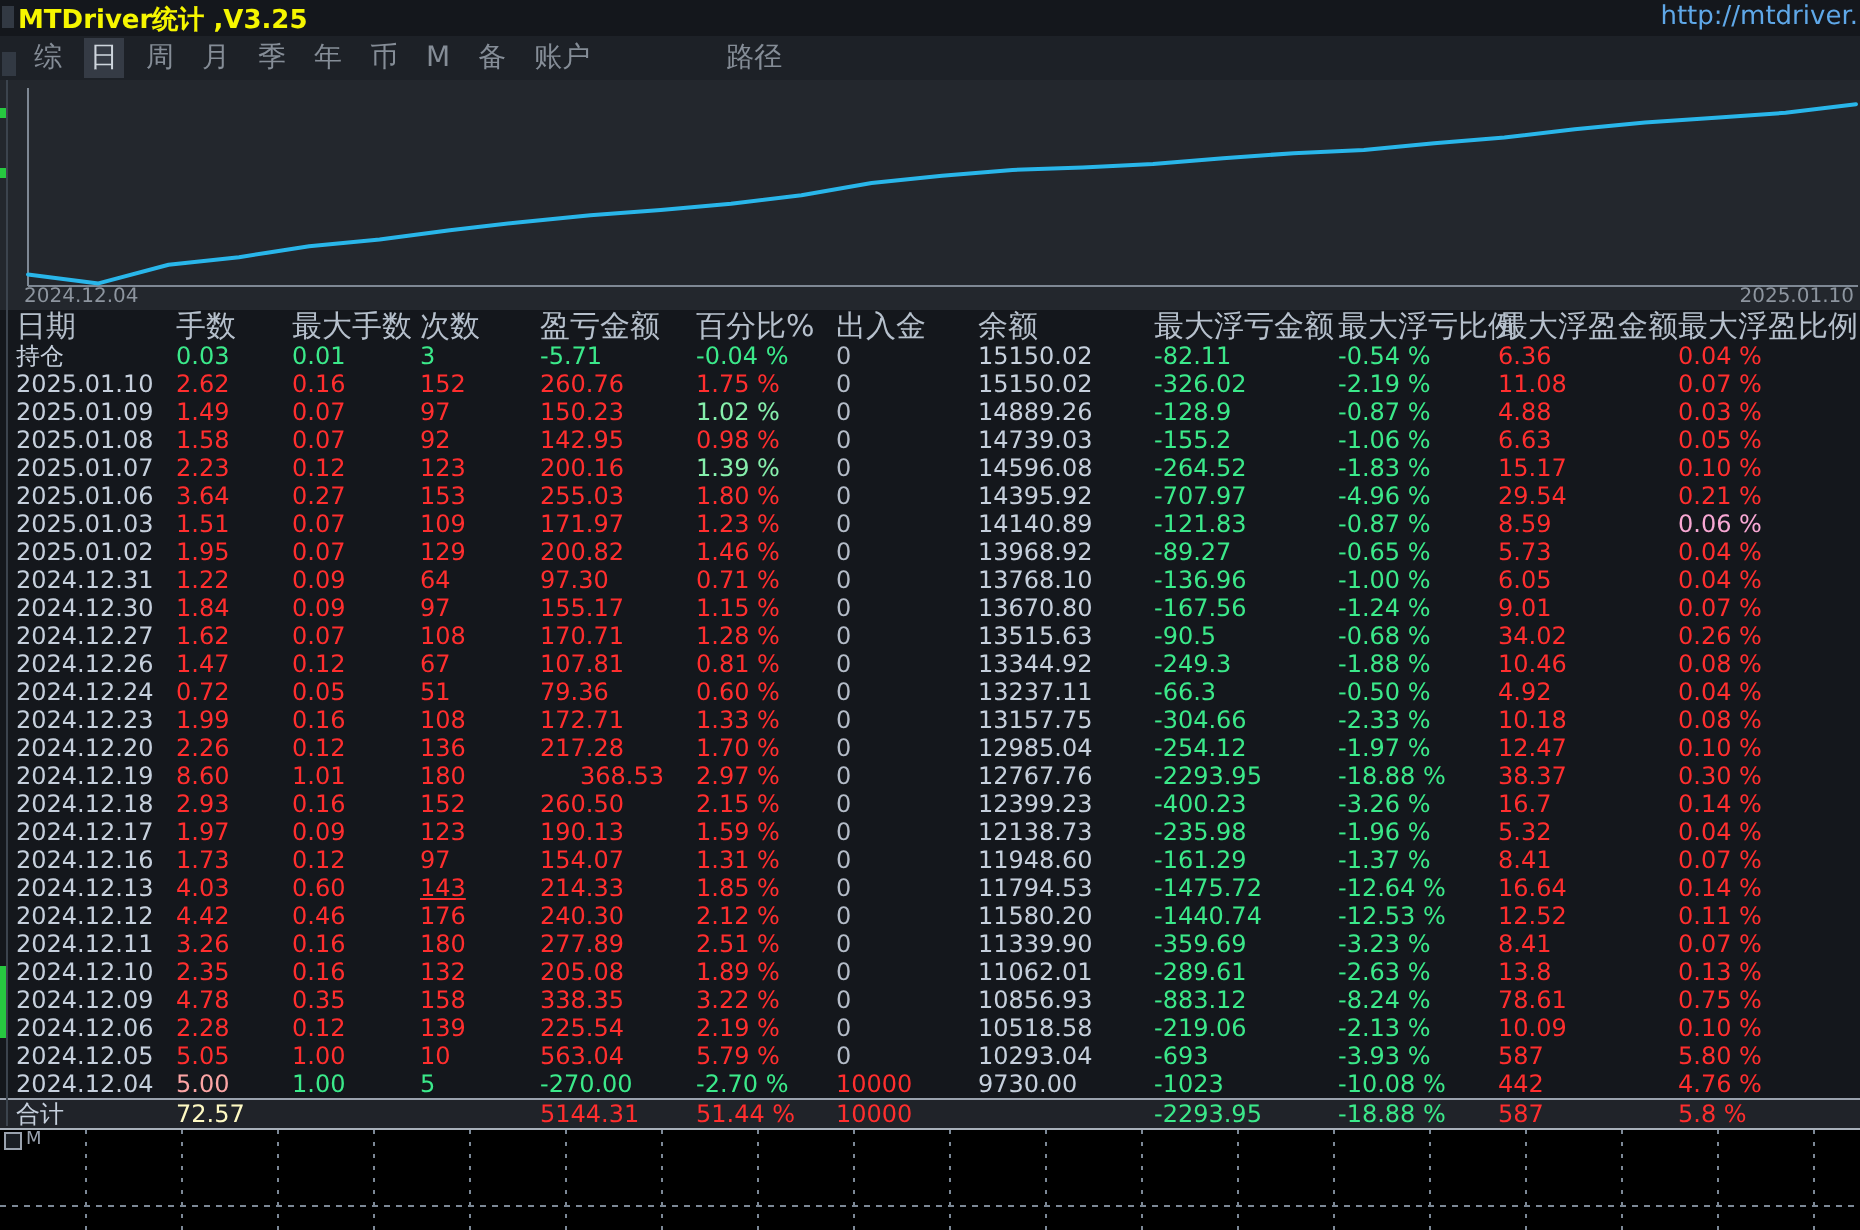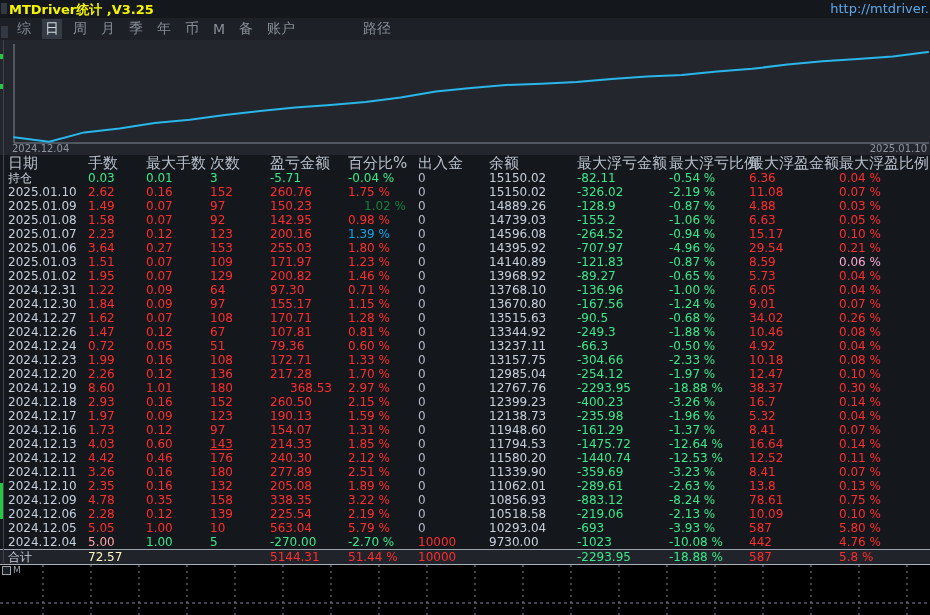--- a/index.html
+++ b/index.html
@@ -123,21 +123,21 @@
         <span style="color: rgb(59, 233, 138);">-2.19 %</span>
         <span style="color: rgb(255, 46, 46);">11.08</span>
         <span style="color: rgb(255, 46, 46);">0.07 %</span>
       </div>
       <div class="trow">
         <span style="color: rgb(198, 208, 221);">2025.01.09</span>
         <span style="color: rgb(255, 46, 46);">1.49</span>
         <span style="color: rgb(255, 46, 46);">0.07</span>
         <span style="color: rgb(255, 46, 46);">97</span>
         <span style="color: rgb(255, 46, 46);">150.23</span>
-        <span style="color: #15803d; margin-left: 16px;">1.02 %</span>
+        <span style="color: #86efac;">1.02 %</span>
         <span style="color: rgb(180, 188, 200);">0</span>
         <span style="color: rgb(198, 208, 221);">14889.26</span>
         <span style="color: rgb(59, 233, 138);">-128.9</span>
         <span style="color: rgb(59, 233, 138);">-0.87 %</span>
         <span style="color: rgb(255, 46, 46);">4.88</span>
         <span style="color: rgb(255, 46, 46);">0.03 %</span>
       </div>
       <div class="trow">
         <span style="color: rgb(198, 208, 221);">2025.01.08</span>
         <span style="color: rgb(255, 46, 46);">1.58</span>
@@ -151,25 +151,25 @@
         <span style="color: rgb(59, 233, 138);">-1.06 %</span>
         <span style="color: rgb(255, 46, 46);">6.63</span>
         <span style="color: rgb(255, 46, 46);">0.05 %</span>
       </div>
       <div class="trow">
         <span style="color: rgb(198, 208, 221);">2025.01.07</span>
         <span style="color: rgb(255, 46, 46);">2.23</span>
         <span style="color: rgb(255, 46, 46);">0.12</span>
         <span style="color: rgb(255, 46, 46);">123</span>
         <span style="color: rgb(255, 46, 46);">200.16</span>
-        <span style="color: #0ea5e9;">1.39 %</span>
+        <span style="color: #86efac;">1.39 %</span>
         <span style="color: rgb(180, 188, 200);">0</span>
         <span style="color: rgb(198, 208, 221);">14596.08</span>
         <span style="color: rgb(59, 233, 138);">-264.52</span>
-        <span style="color: rgb(59, 233, 138);">-0.94 %</span>
+        <span style="color: rgb(59, 233, 138);">-1.83 %</span>
         <span style="color: rgb(255, 46, 46);">15.17</span>
         <span style="color: rgb(255, 46, 46);">0.10 %</span>
       </div>
       <div class="trow">
         <span style="color: rgb(198, 208, 221);">2025.01.06</span>
         <span style="color: rgb(255, 46, 46);">3.64</span>
         <span style="color: rgb(255, 46, 46);">0.27</span>
         <span style="color: rgb(255, 46, 46);">153</span>
         <span style="color: rgb(255, 46, 46);">255.03</span>
         <span style="color: rgb(255, 46, 46);">1.80 %</span>

